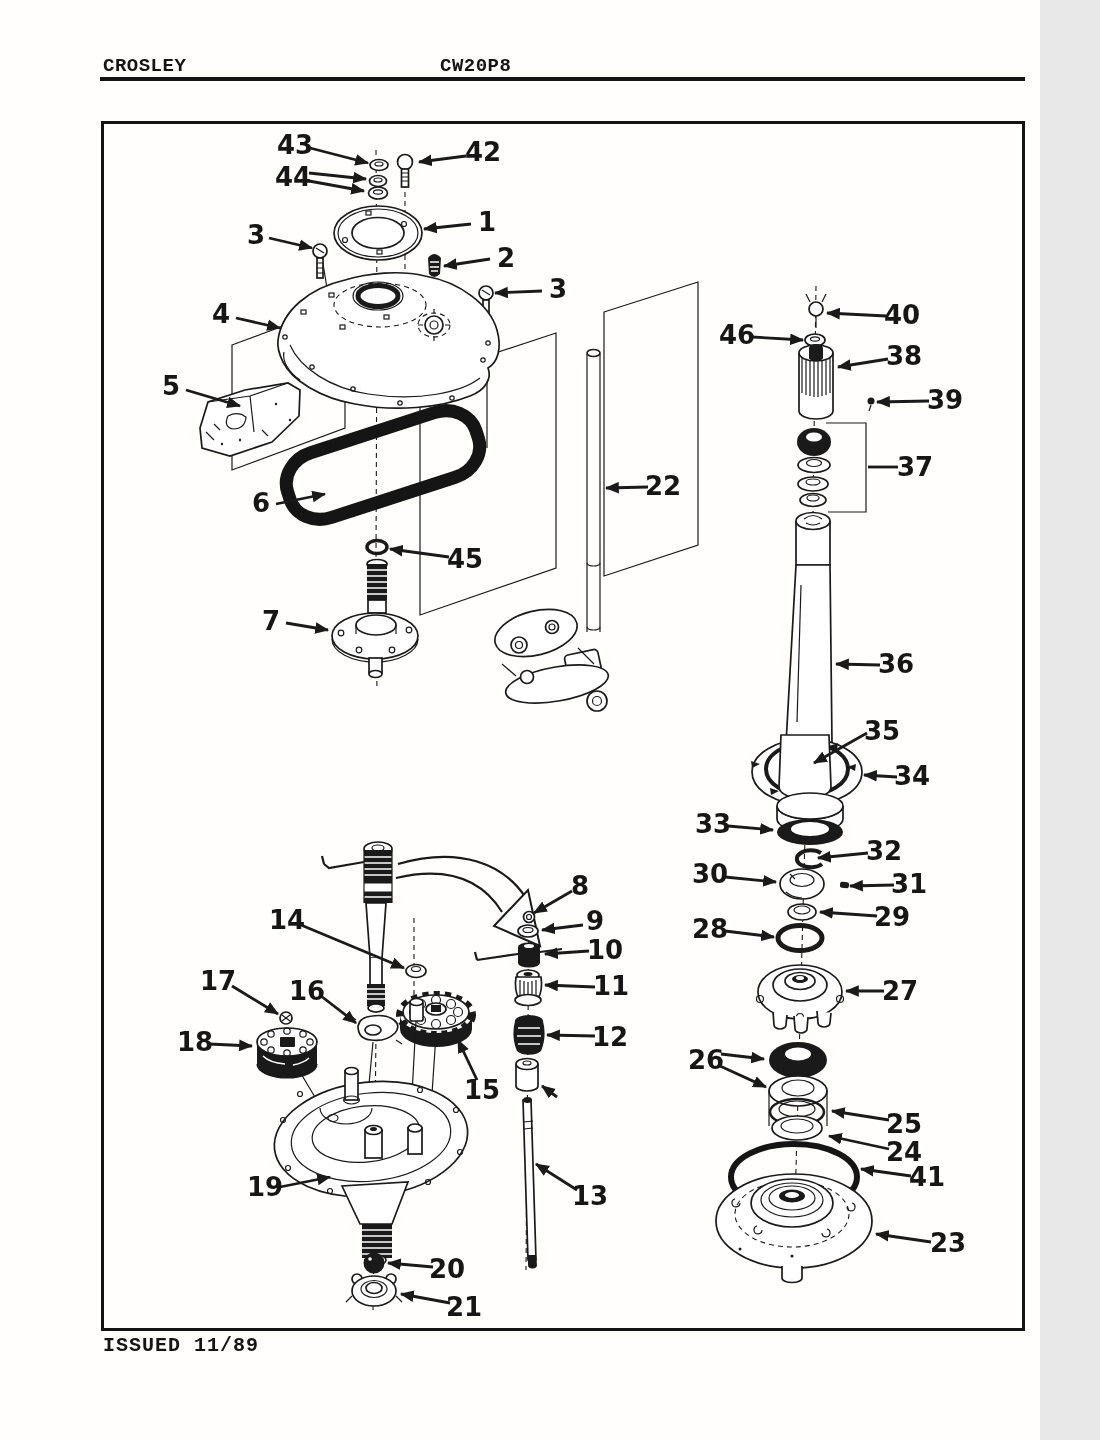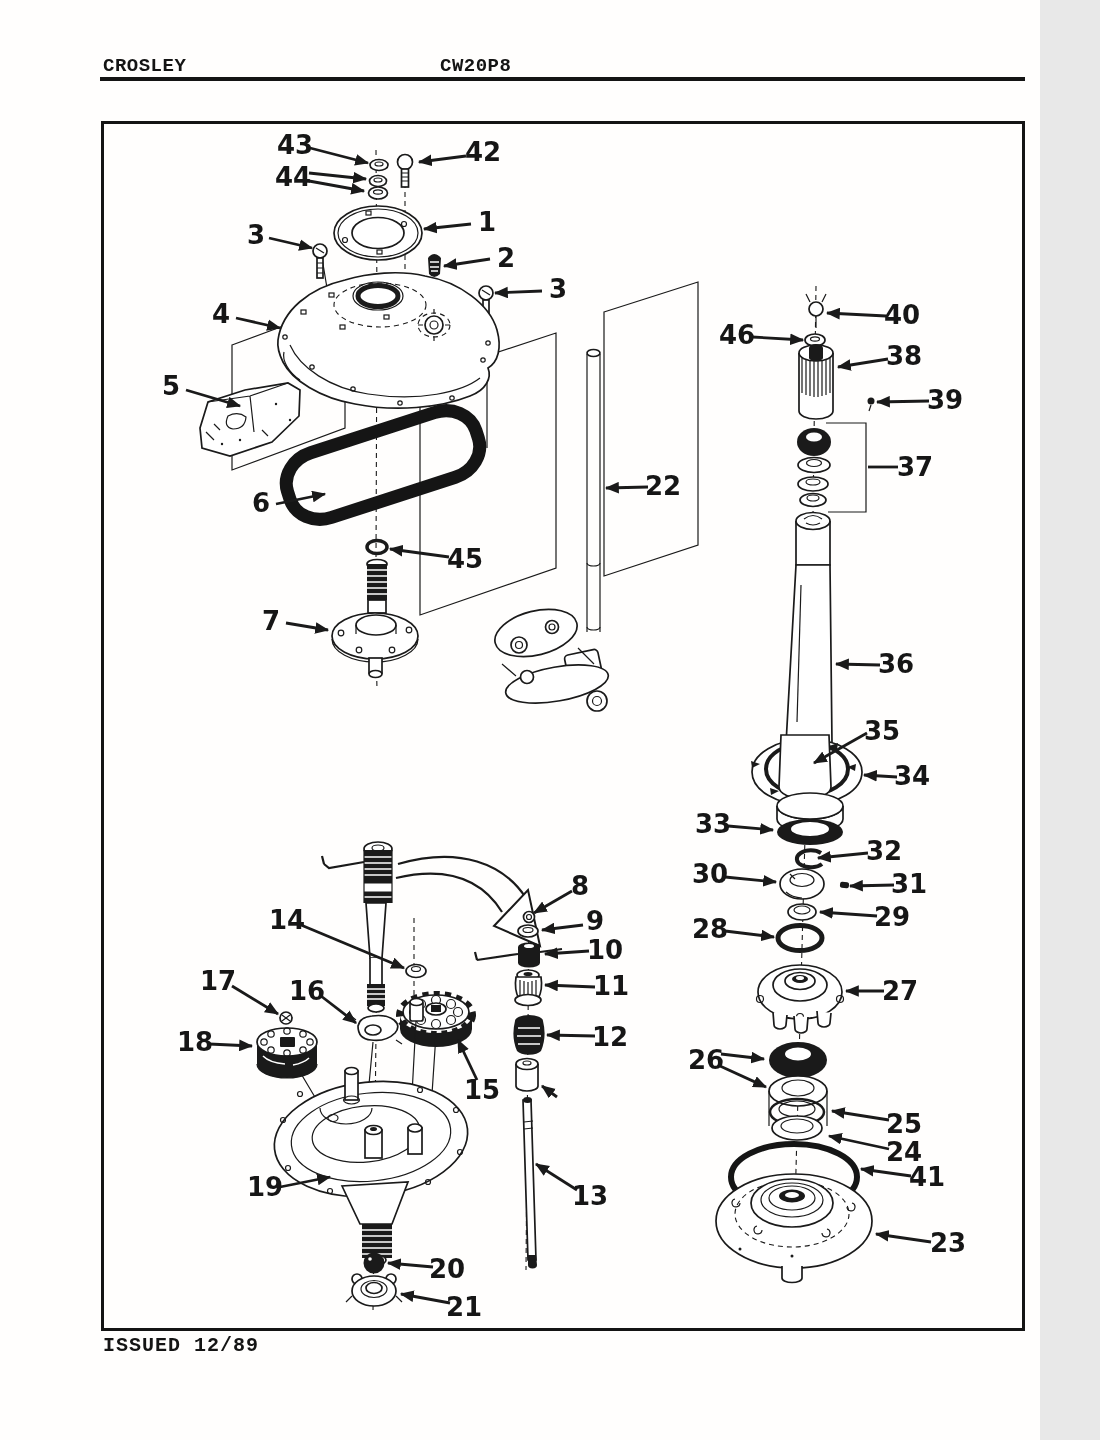--- a/index.html
+++ b/index.html
@@ -526,14 +526,14 @@
         <line x1="309" y1="173" x2="366" y2="179" class="co-arrow" marker-end="url(#ah)"></line>
         <line x1="309" y1="181" x2="364" y2="191" class="co-arrow" marker-end="url(#ah)"></line>
         <text x="293" y="177" class="callout-num">44</text>
         <line x1="449" y1="557" x2="390" y2="549" class="co-arrow" marker-end="url(#ah)"></line>
         <text x="465" y="559" class="callout-num">45</text>
         <line x1="752" y1="337" x2="803" y2="340" class="co-arrow" marker-end="url(#ah)"></line>
         <text x="737" y="335" class="callout-num">46</text>
       </g>
   </svg>
 
-  <span class="page-footer">ISSUED 12/89</span>
+  <span class="page-footer">ISSUED 11/89</span>
 </div>
 
 </body></html>

